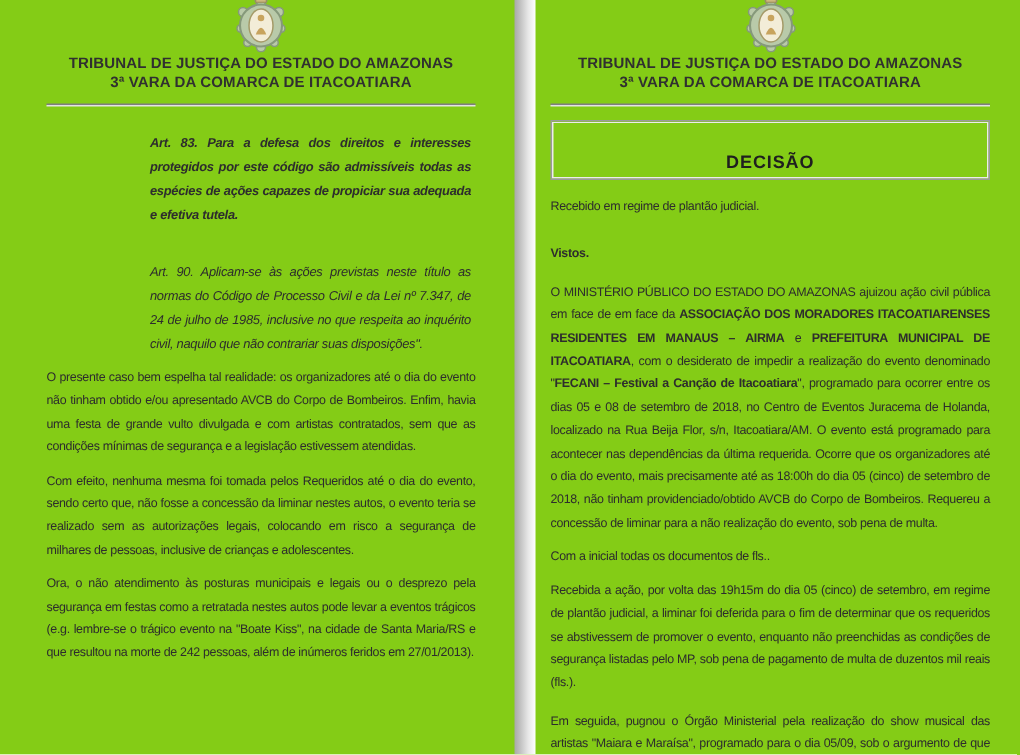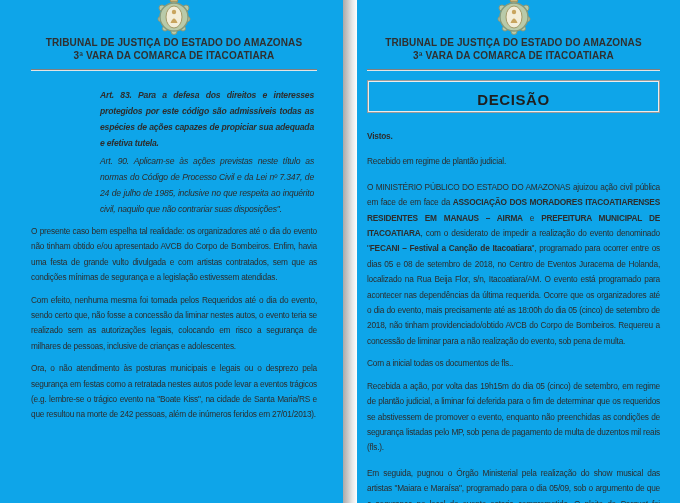--- a/index.html
+++ b/index.html
@@ -1,20 +1,20 @@
 <!DOCTYPE html>
 <html lang="pt"><head>
 <meta charset="utf-8">
 <style>
   * { margin:0; padding:0; box-sizing:border-box; }
   html,body { background:#ffffff; }
   body { font-family:"Liberation Sans", sans-serif; color:#2d2d2d; }
   .canvas { position:relative; width:680px; height:503px; background:#ffffff; overflow:hidden; }
 
-  .page { position:absolute; top:0; height:503px; width:340px; background:#0ea5e9; overflow:hidden; }
+  .page { position:absolute; top:0; height:503px; width:340px; background:#84cc16; overflow:hidden; }
   .page-left  { left:0;   padding:0 23px 0 31px; }
   .page-right { left:340px; padding:0 20px 0 27px; }
 
   .edge-shadow { position:absolute; left:3px; top:0; bottom:0; width:14px;
     background:linear-gradient(to right,#a9a9a9 0%,#c4c4c4 30%,#e7e7e7 65%,#ffffff 100%); }
 
   .crest { display:block; margin:-5px auto 2px auto; }
 
   .court-title { text-align:center; font-weight:bold; font-size:10px; line-height:12.5px;
     color:#303030; letter-spacing:0.1px; }
@@ -25,22 +25,22 @@
   .quote { margin:16px 3px 0 69px; font-size:8.6px; line-height:16px; text-align:justify;
     letter-spacing:-0.2px; color:#2d2d2d; }
   .quote i, .quote .i { font-style:italic; }
 
   .para { margin-top:7px; font-size:8.3px; line-height:15.4px; text-align:justify;
     letter-spacing:-0.22px; color:#2d2d2d; }
   .para-first { }
   .para-gap { margin-top:10px; }
 
   .decision-box { margin-top:9px; border:1px solid #9a9a9a; box-shadow:inset 0 0 0 1px #ececec;
-    text-align:center; font-weight:bold; font-size:15px; letter-spacing:0.6px;
-    padding:10px 0 4px 0; color:#1f1f1f; }
+    text-align:center; font-weight:bold; font-size:12px; letter-spacing:0.6px;
+    padding:20px 0 4px 0; color:#1f1f1f; }
 
   .b { font-weight:bold;margin-top:16px; }
   .i { font-style:italic; }
 </style>
 </head>
 <body>
 
 <div class="canvas">
 
   <div class="page page-left">
@@ -59,21 +59,21 @@
         <ellipse cx="17" cy="22" rx="8" ry="11" fill="#f3edd8" stroke="#a49a68" stroke-width="1"></ellipse>
         <circle cx="17" cy="17" r="2.2" fill="#c8a45e"></circle>
         <path d="M13.5 28 Q17 19 20.5 28 Z" fill="#c8a45e"></path>
       </svg>
       <div class="court-title">TRIBUNAL DE JUSTIÇA DO ESTADO DO AMAZONAS</div>
       <div class="court-title">3ª VARA DA COMARCA DE ITACOATIARA</div>
       <hr class="header-rule">
     </div>
 
     <div class="quote"><span class="b i">Art. 83. Para a defesa dos direitos e interesses protegidos por este código são admissíveis todas as espécies de ações capazes de propiciar sua adequada e efetiva tutela.</span></div>
-    <div class="quote" style="margin-top:2px"><span class="i">Art. 90. Aplicam-se às ações previstas neste título as normas do Código de Processo Civil e da Lei nº 7.347, de 24 de julho de 1985, inclusive no que respeita ao inquérito civil, naquilo que não contrariar suas disposições".</span></div>
+    <div class="quote" style="margin-top:22px"><span class="i">Art. 90. Aplicam-se às ações previstas neste título as normas do Código de Processo Civil e da Lei nº 7.347, de 24 de julho de 1985, inclusive no que respeita ao inquérito civil, naquilo que não contrariar suas disposições".</span></div>
 
     <div class="para para-first"><span>O presente caso bem espelha tal realidade: os organizadores até o dia do evento não tinham obtido e/ou apresentado AVCB do Corpo de Bombeiros. Enfim, havia uma festa de grande vulto divulgada e com artistas contratados, sem que as condições mínimas de segurança e a legislação estivessem atendidas.</span></div>
     <div class="para"><span>Com efeito, nenhuma mesma foi tomada pelos Requeridos até o dia do evento, sendo certo que, não fosse a concessão da liminar nestes autos, o evento teria se realizado sem as autorizações legais, colocando em risco a segurança de milhares de pessoas, inclusive de crianças e adolescentes.</span></div>
     <div class="para"><span>Ora, o não atendimento às posturas municipais e legais ou o desprezo pela segurança em festas como a retratada nestes autos pode levar a eventos trágicos (e.g. lembre-se o trágico evento na "Boate Kiss", na cidade de Santa Maria/RS e que resultou na morte de 242 pessoas, além de inúmeros feridos em 27/01/2013).</span></div>
 
   </div>
 
   <div class="page page-right">
     <div class="edge-shadow"></div>
 
@@ -93,21 +93,21 @@
         <circle cx="17" cy="17" r="2.2" fill="#c8a45e"></circle>
         <path d="M13.5 28 Q17 19 20.5 28 Z" fill="#c8a45e"></path>
       </svg>
       <div class="court-title">TRIBUNAL DE JUSTIÇA DO ESTADO DO AMAZONAS</div>
       <div class="court-title">3ª VARA DA COMARCA DE ITACOATIARA</div>
       <hr class="header-rule">
     </div>
 
     <div class="decision-box">DECISÃO</div>
 
+    <div class="para para-gap"><span>Recebido em regime de plantão judicial.</span></div>
     <div class="para" style="margin-top:16px"><span class="b">Vistos.</span></div>
-    <div class="para para-gap"><span>Recebido em regime de plantão judicial.</span></div>
     <div class="para para-gap"><span>O MINISTÉRIO PÚBLICO DO ESTADO DO AMAZONAS ajuizou ação civil pública em face de em face da </span><span class="b">ASSOCIAÇÃO DOS MORADORES ITACOATIARENSES RESIDENTES EM MANAUS – AIRMA</span><span> e </span><span class="b">PREFEITURA MUNICIPAL DE ITACOATIARA</span><span>, com o desiderato de impedir a realização do evento denominado "</span><span class="b">FECANI – Festival a Canção de Itacoatiara</span><span>", programado para ocorrer entre os dias 05 e 08 de setembro de 2018, no Centro de Eventos Juracema de Holanda, localizado na Rua Beija Flor, s/n, Itacoatiara/AM. O evento está programado para acontecer nas dependências da última requerida. Ocorre que os organizadores até o dia do evento, mais precisamente até as 18:00h do dia 05 (cinco) de setembro de 2018, não tinham providenciado/obtido AVCB do Corpo de Bombeiros. Requereu a concessão de liminar para a não realização do evento, sob pena de multa.</span></div>
     <div class="para"><span>Com a inicial todas os documentos de fls..</span></div>
     <div class="para"><span>Recebida a ação, por volta das 19h15m do dia 05 (cinco) de setembro, em regime de plantão judicial, a liminar foi deferida para o fim de determinar que os requeridos se abstivessem de promover o evento, enquanto não preenchidas as condições de segurança listadas pelo MP, sob pena de pagamento de multa de duzentos mil reais (fls.).</span></div>
     <div class="para para-gap"><span>Em seguida, pugnou o Órgão Ministerial pela realização do show musical das artistas "Maiara e Maraísa", programado para o dia 05/09, sob o argumento de que a segurança no local do evento estaria comprometida. O pleito do </span><span class="i">Parquet</span><span> foi deferido, em caráter precário, apenas para autorizar a realização do show musical principal do dia 05 (cinco), e mantida, na sua integralidade, a decisão proferida anteriormente, para o fim de suspender a realização do Evento FECANI 2018, nos</span></div>
   </div>
 
 </div>
 
 </body></html>

